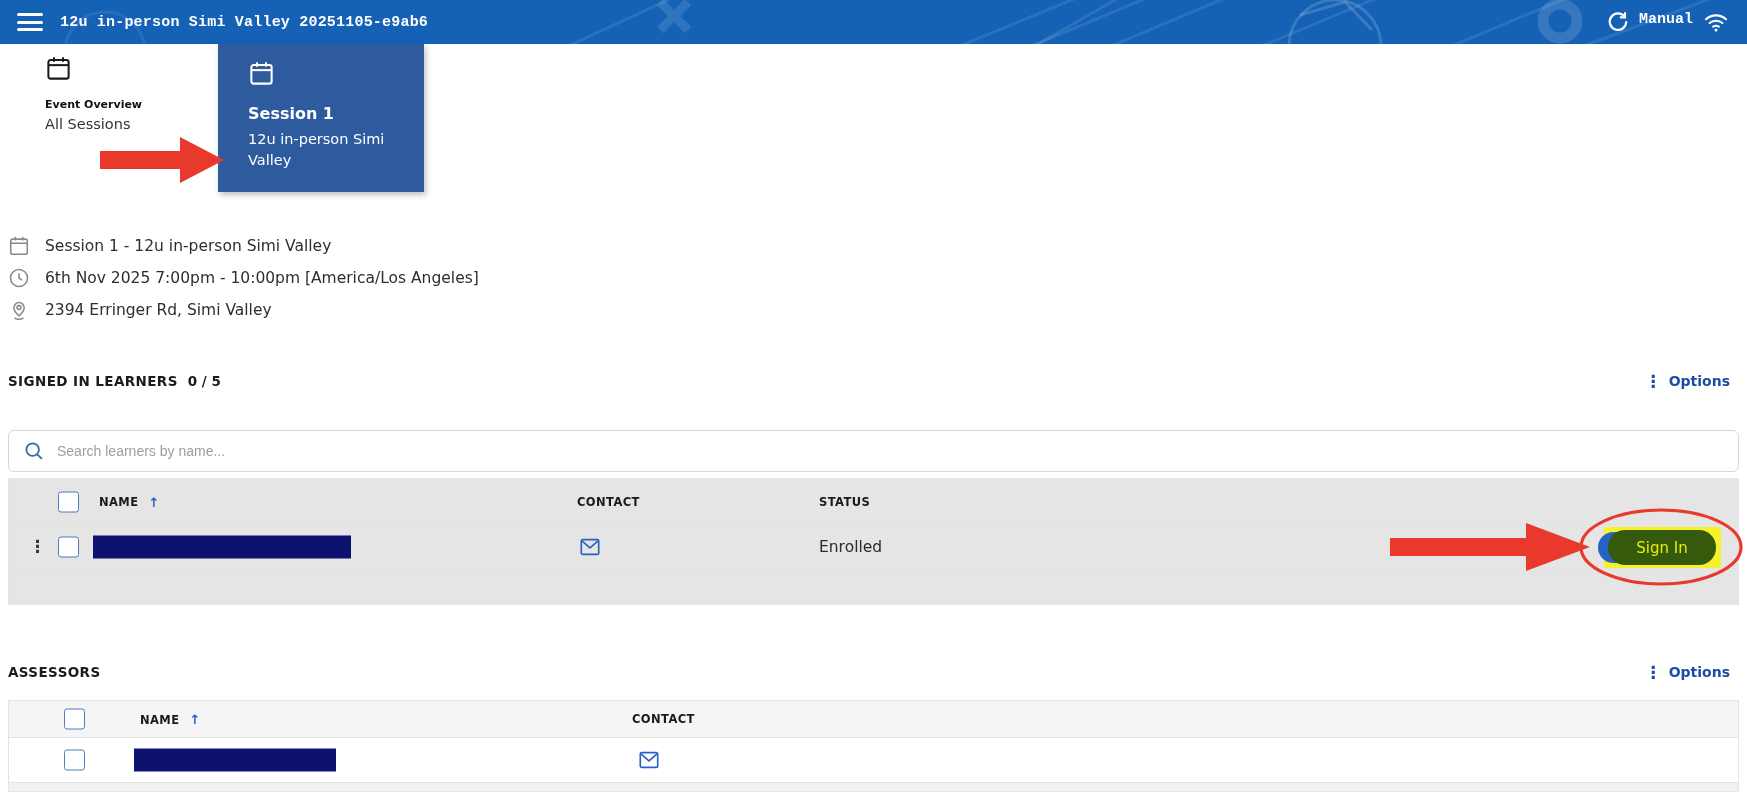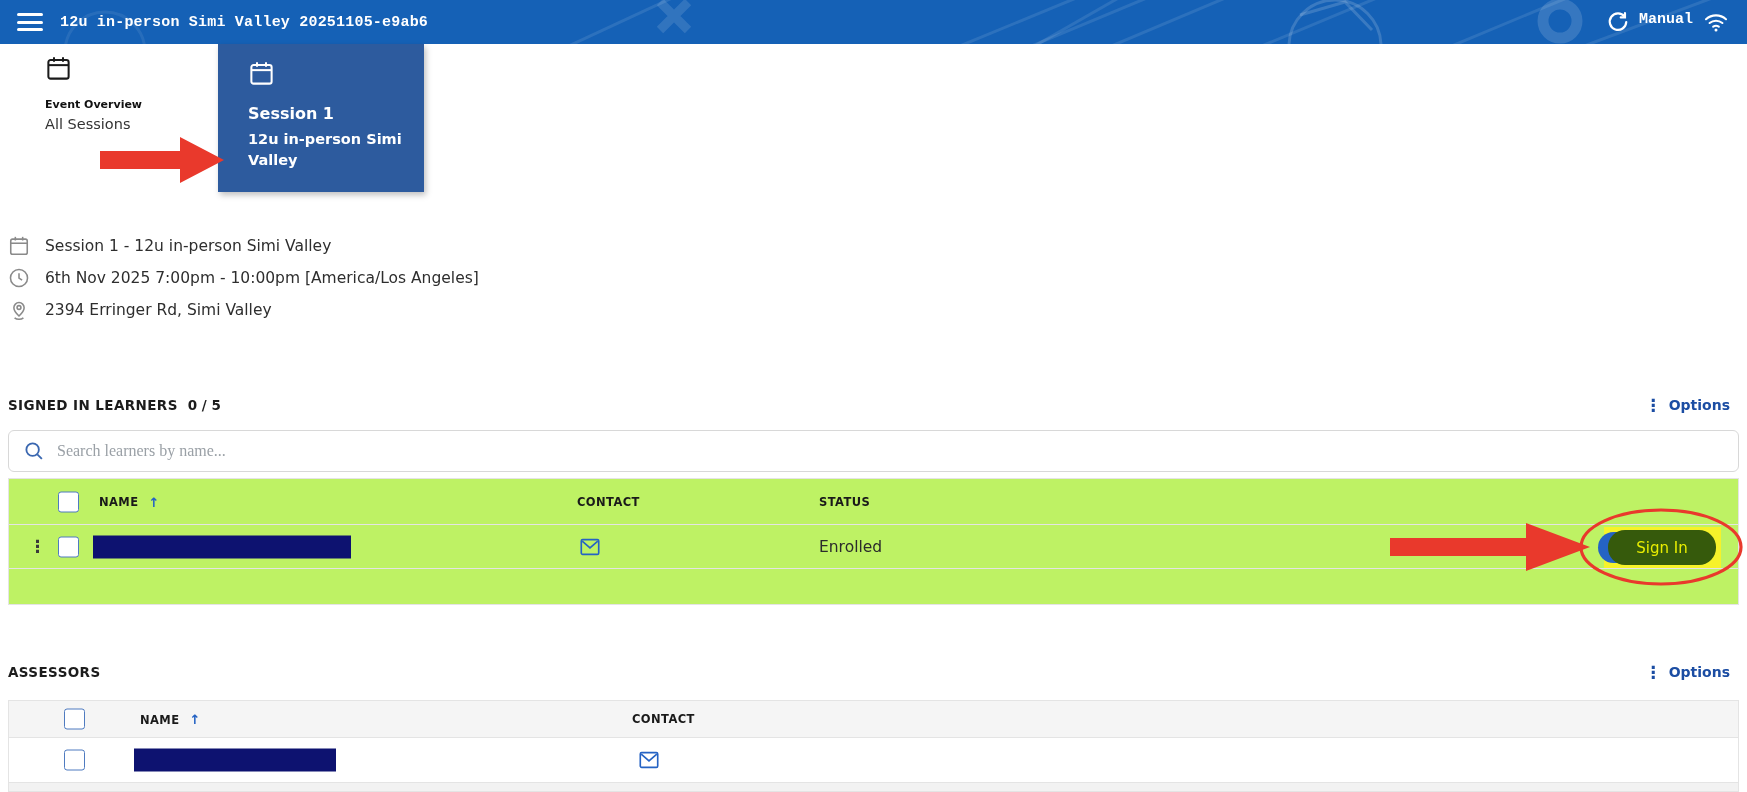--- a/index.html
+++ b/index.html
@@ -29,49 +29,49 @@
   
   .tab-overview{position:absolute; left:45px; top:55px; width:170px;}
   .tab-overview .cal{color:#1a1a1a;}
   .tab-overview-title{margin-top:12px; font-size:11px; font-weight:bold; color:#111;}
   .tab-overview-sub{margin-top:5px; font-size:14.5px; color:#333;}
   .tab-session{position:absolute; left:218px; top:44px; width:206px; height:148px;
     background:var(--card-blue); color:#fff; padding:16px 20px 0 30px;
     box-shadow:2px 3px 6px rgba(0,0,0,.25); cursor:pointer;}
   .tab-session .cal{color:#fff;}
   .tab-session-title{margin-top:13px; font-size:16px; font-weight:bold;}
-  .tab-session-sub{margin-top:6px; font-size:14.5px; line-height:1.45; width:160px;font-weight:bold;}
+  .tab-session-sub{margin-top:6px; font-size:14.5px; line-height:1.45; width:160px;}
 
   
   .details{position:absolute; left:8px; top:230px;}
   .detail-row{height:32px; display:flex; align-items:center; gap:15px; color:var(--text-dark);}
   .detail-row .dicon{color:#8a8a8a; flex:0 0 22px; display:flex;}
   .detail-text{font-size:15.5px;}
 
   
   .section-line{position:absolute; left:8px; right:17px; height:26px;
     display:flex; align-items:center;}
-  .section-line.learners{top:392px;}
+  .section-line.learners{top:368px;}
   .section-line.assessors{top:659px;}
   .section-title{font-size:13.5px; font-weight:bold; letter-spacing:.4px; color:#1c1c1c;}
   .section-count{font-size:13.5px; font-weight:bold; color:#1c1c1c; margin-left:10px;}
   .options{margin-left:auto; display:flex; align-items:center; gap:7px; cursor:pointer;}
   .options .kebab{color:var(--link-blue); font-size:17px; font-weight:bold; line-height:1;}
   .options-label{color:var(--link-blue); font-size:14px; font-weight:bold;}
 
   
   .searchbox{position:absolute; left:8px; right:8px; top:430px; height:42px;
     border:1px solid #d8d8d8; border-radius:6px; display:flex; align-items:center;
     padding-left:14px; background:#fff;}
-  .searchbox input{border:none; outline:none; flex:1; margin-left:12px; font-size:16px;
-    color:#333; font-family:Liberation Serif, serif;}
+  .searchbox input{border:none; outline:none; flex:1; margin-left:12px; font-size:14px;
+    color:#333; font-family:Liberation Sans, sans-serif;}
   .searchbox input::placeholder{color:#9aa0a6;}
 
   
-  .table{position:absolute; left:8px; right:8px; border:1px solid var(--border-gray); background:#bef264;}
+  .table{position:absolute; left:8px; right:8px; border:1px solid var(--border-gray); background:#e5e5e5;}
   .table.learners{top:478px; height:127px;}
   .table.assessors{top:700px; height:92px; overflow:hidden;}
   .trow{position:relative; width:100%;}
   .learners .thead{height:46px; border-bottom:1px solid var(--border-gray);}
   .learners .tdata{height:44px; border-bottom:1px solid var(--border-gray);}
   .learners .tfoot{height:35px; background:#fafafa; display:flex; align-items:center;
     padding-left:12px; font-size:15px; color:#333;}
   .assessors .thead{height:37px; background:#f5f5f5; border-bottom:1px solid var(--border-gray);}
   .assessors .tdata{height:45px; border-bottom:1px solid var(--border-gray); background:#fff;}
   .assessors .tfoot{height:10px; background:#f2f2f2;}

